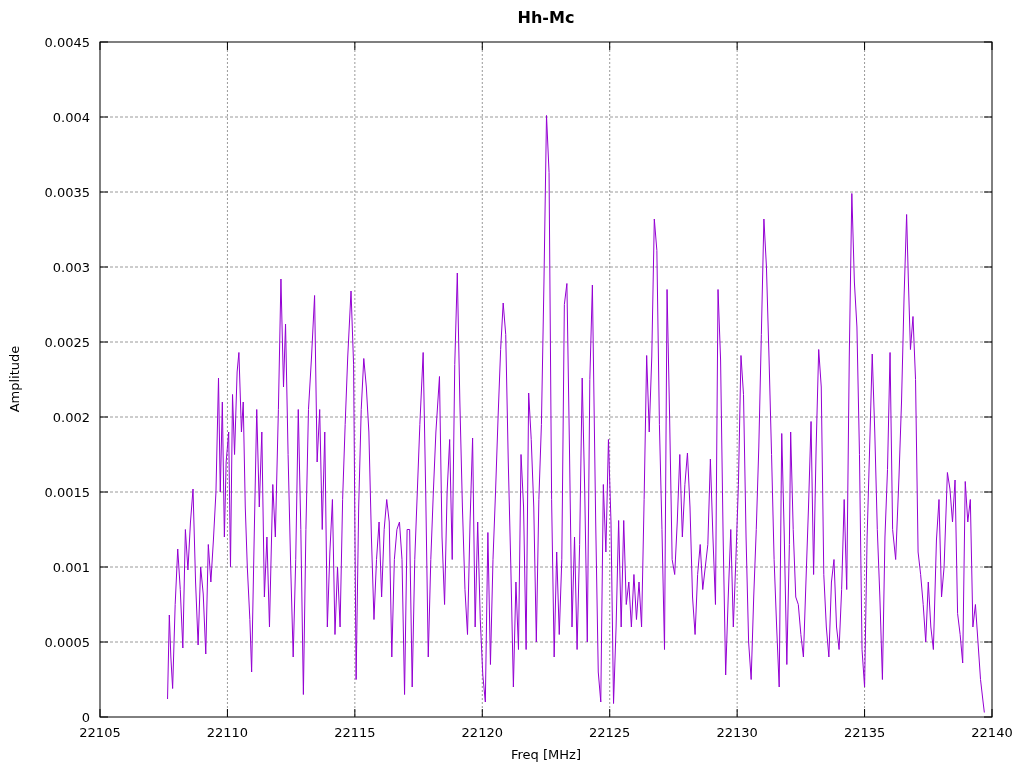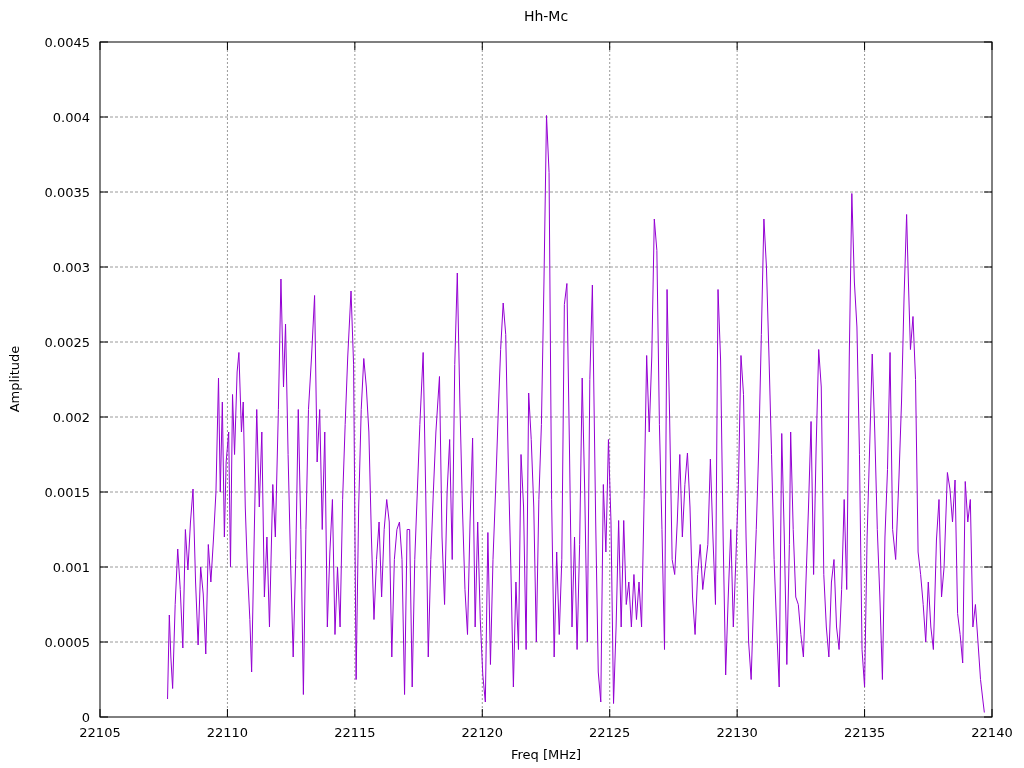--- a/index.html
+++ b/index.html
@@ -1,20 +1,20 @@
 <!DOCTYPE html>
 <html><head>
 <meta charset="utf-8">
 <style>
   html,body{margin:0;padding:0;background:#ffffff;}
   #stage{position:relative;width:1024px;height:768px;background:#ffffff;
          font-family:"DejaVu Sans","Liberation Sans",sans-serif;overflow:hidden;}
   #chart-svg-holder{position:absolute;left:0;top:0;width:1024px;height:768px;}
   .chart-title{position:absolute;left:546px;top:8px;transform:translateX(-50%);
-               font-size:14px;color:#000;white-space:nowrap;}
+               font-size:16px;color:#000;white-space:nowrap;font-weight:bold;}
   .x-label{position:absolute;left:546px;top:747px;transform:translateX(-50%);
            font-size:13px;color:#000;white-space:nowrap;text-align:center;}
   .y-label{position:absolute;left:14px;top:379px;transform:translate(-50%,-50%) rotate(-90deg);
            font-size:13px;color:#000;white-space:nowrap;}
 </style>
 </head>
 <body>
 
 <div id="stage">
   <div id="chart-svg-holder"><svg width="1024" height="768" viewBox="0 0 1024 768">

